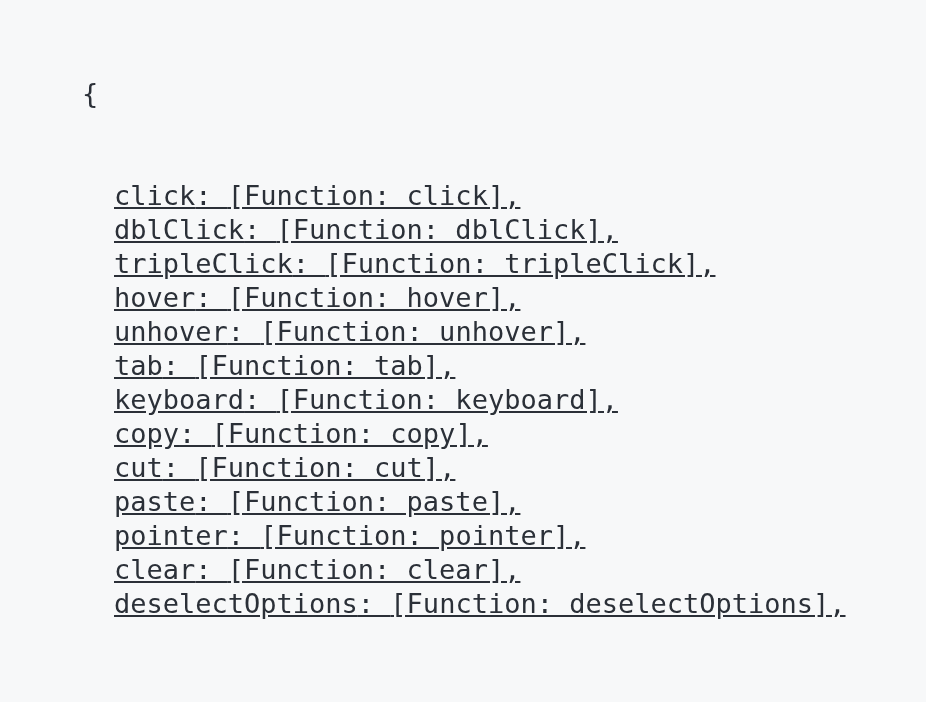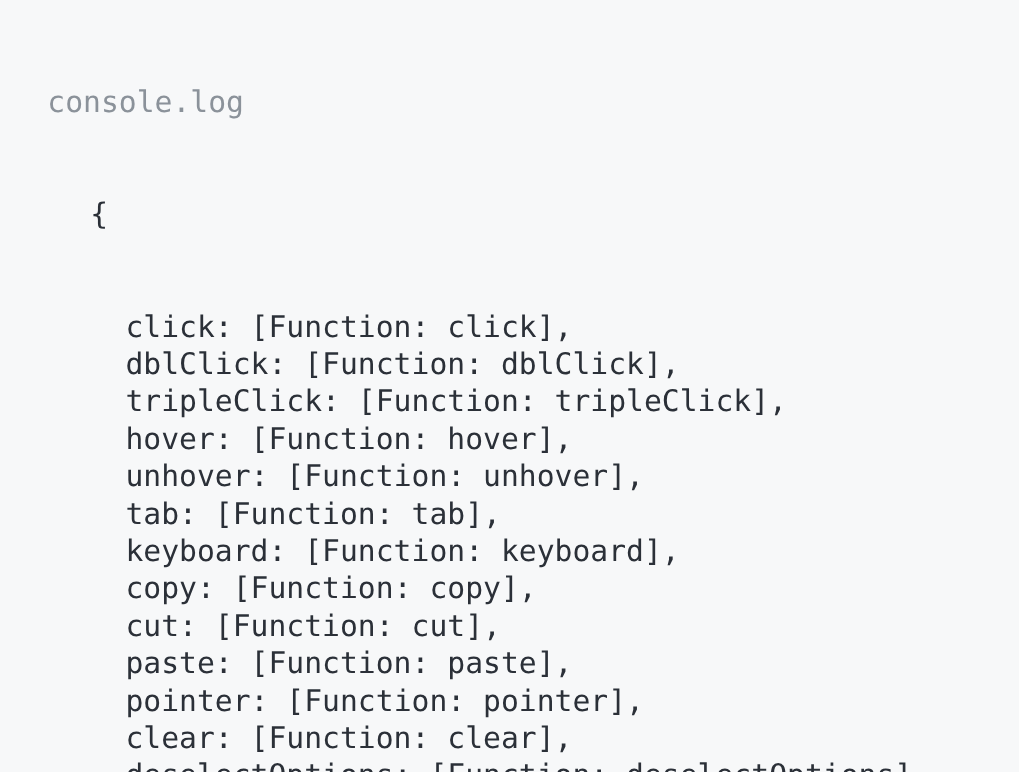--- a/index.html
+++ b/index.html
@@ -26,23 +26,23 @@
     height: 34px;
   }
   .muted {
     
   }
   .brace-line {
     padding-left: 39px;
   }
   .entry {
     padding-left: 71px;
+    text-decoration: underline;
   }
 </style>
 </head>
 <body style="background: rgb(247, 248, 249);">
 
 <div class="console" style="color: rgb(43, 48, 56);">
-  <div class="line muted" style="color: rgb(139, 146, 154);">console.log</div>
   <div class="line brace-line">{</div>
   <div><div class="line entry"><span>click</span>: <span>[Function: click],</span></div><div class="line entry"><span>dblClick</span>: <span>[Function: dblClick],</span></div><div class="line entry"><span>tripleClick</span>: <span>[Function: tripleClick],</span></div><div class="line entry"><span>hover</span>: <span>[Function: hover],</span></div><div class="line entry"><span>unhover</span>: <span>[Function: unhover],</span></div><div class="line entry"><span>tab</span>: <span>[Function: tab],</span></div><div class="line entry"><span>keyboard</span>: <span>[Function: keyboard],</span></div><div class="line entry"><span>copy</span>: <span>[Function: copy],</span></div><div class="line entry"><span>cut</span>: <span>[Function: cut],</span></div><div class="line entry"><span>paste</span>: <span>[Function: paste],</span></div><div class="line entry"><span>pointer</span>: <span>[Function: pointer],</span></div><div class="line entry"><span>clear</span>: <span>[Function: clear],</span></div><div class="line entry"><span>deselectOptions</span>: <span>[Function: deselectOptions],</span></div></div>
   
 </div>
 
 </body></html>

